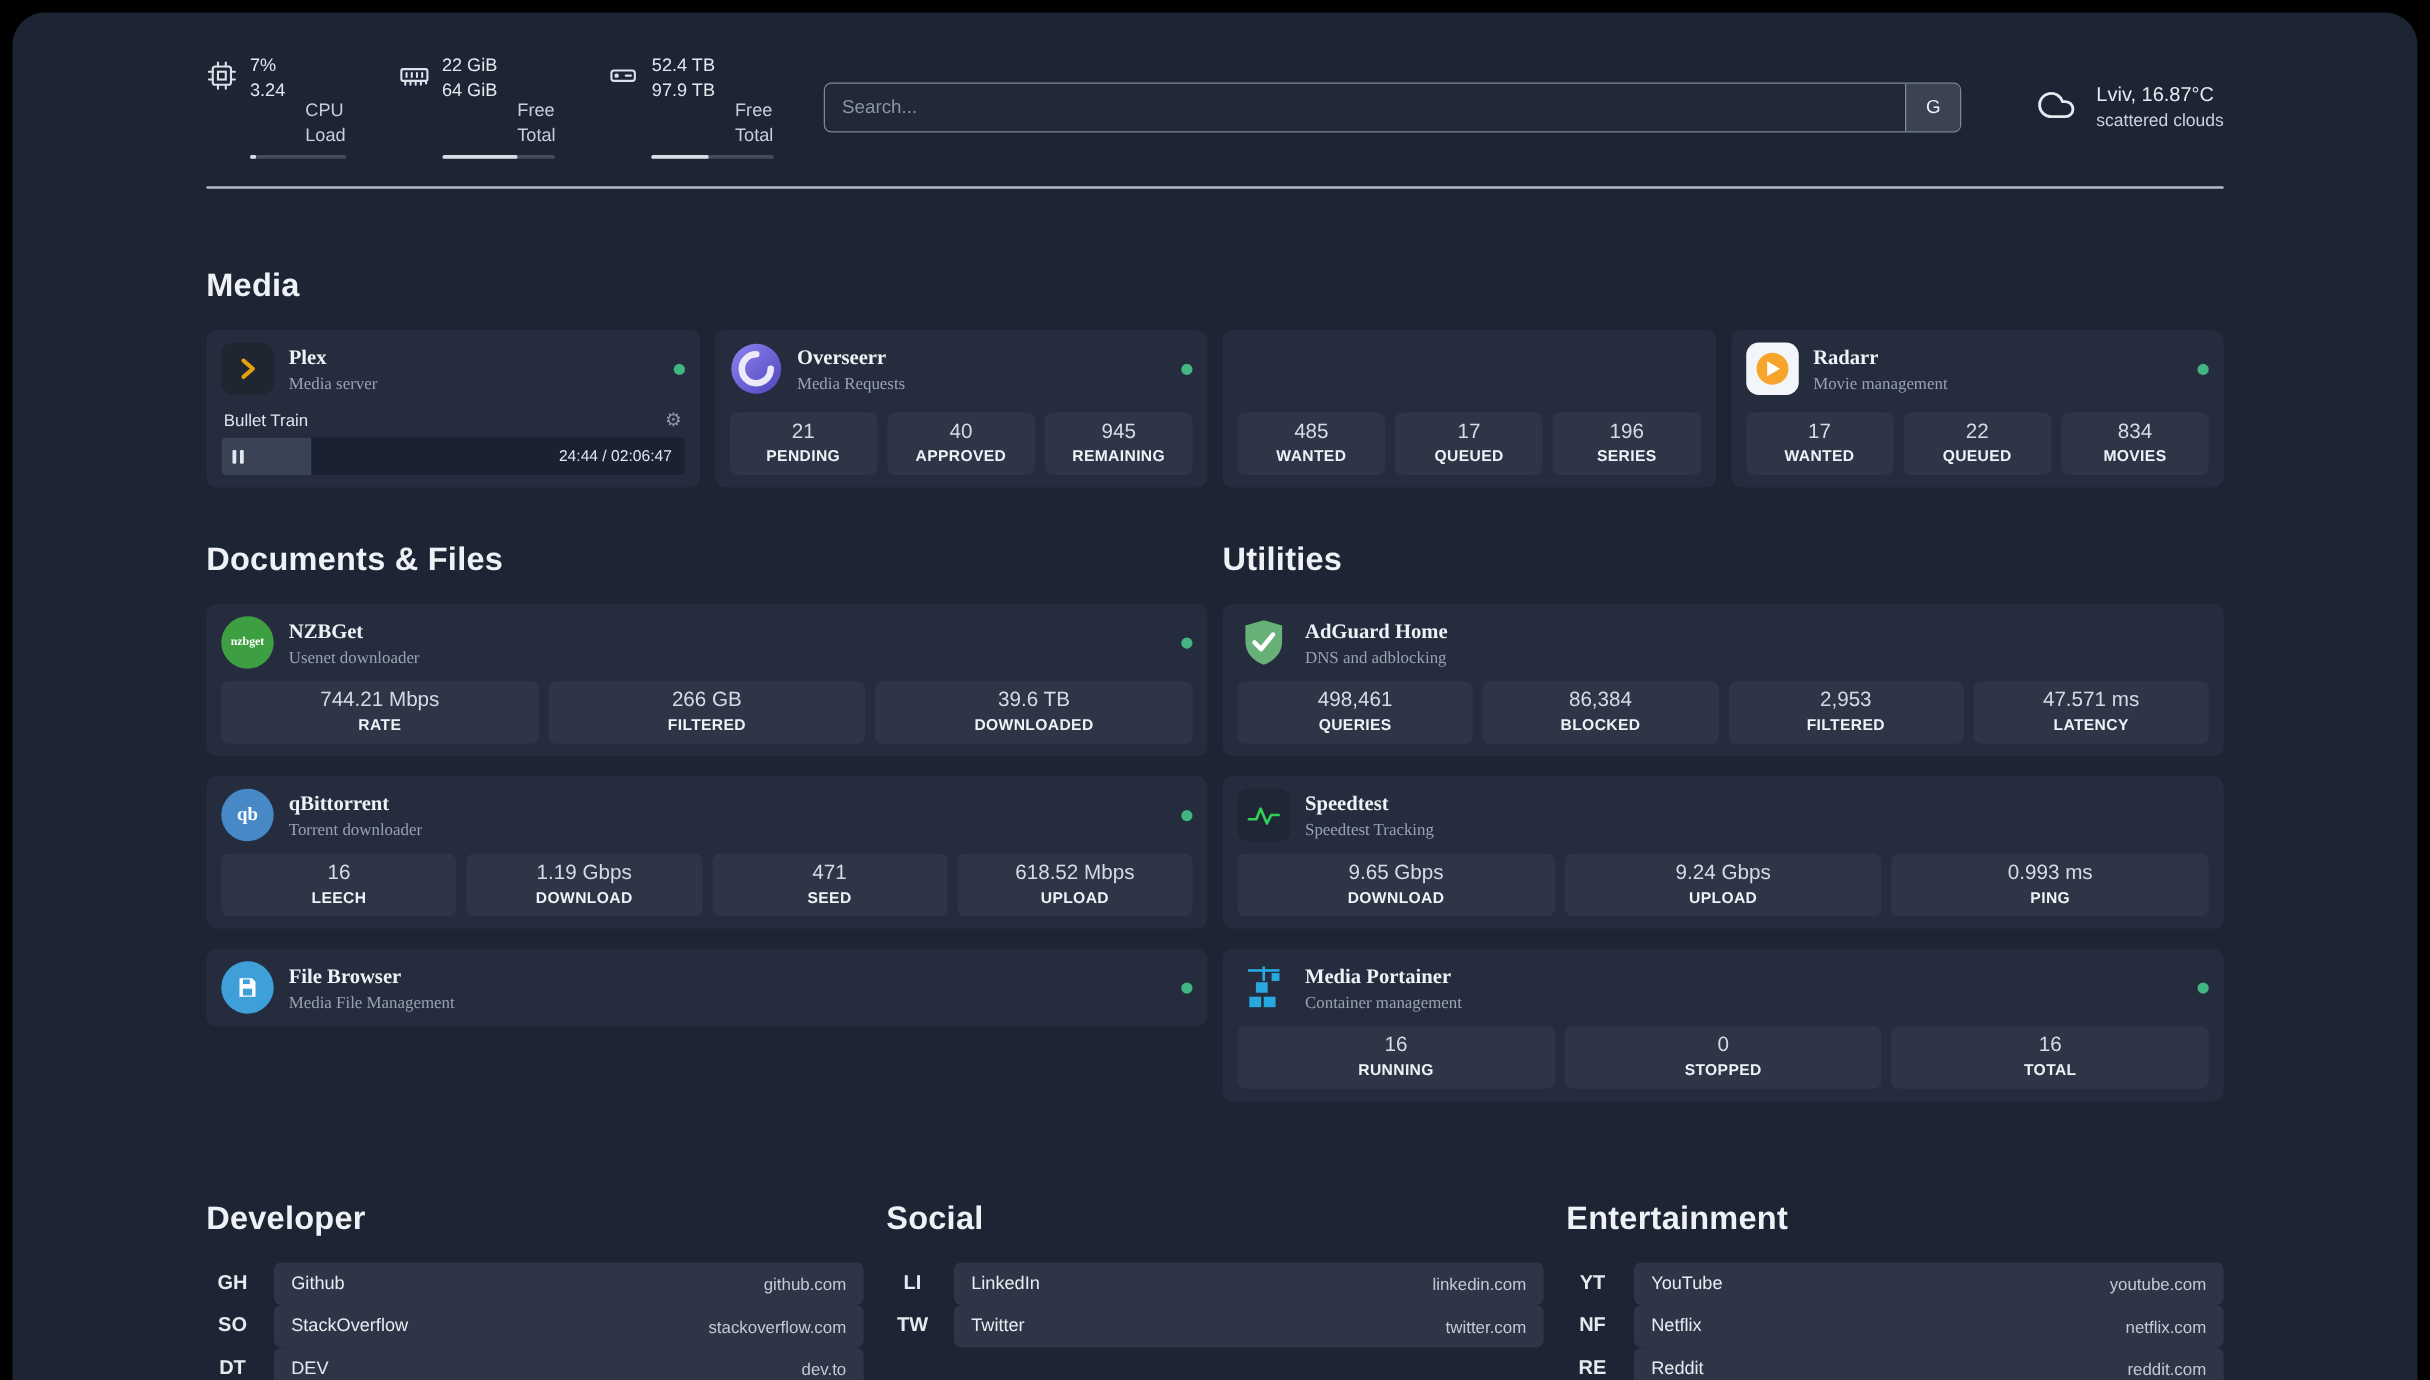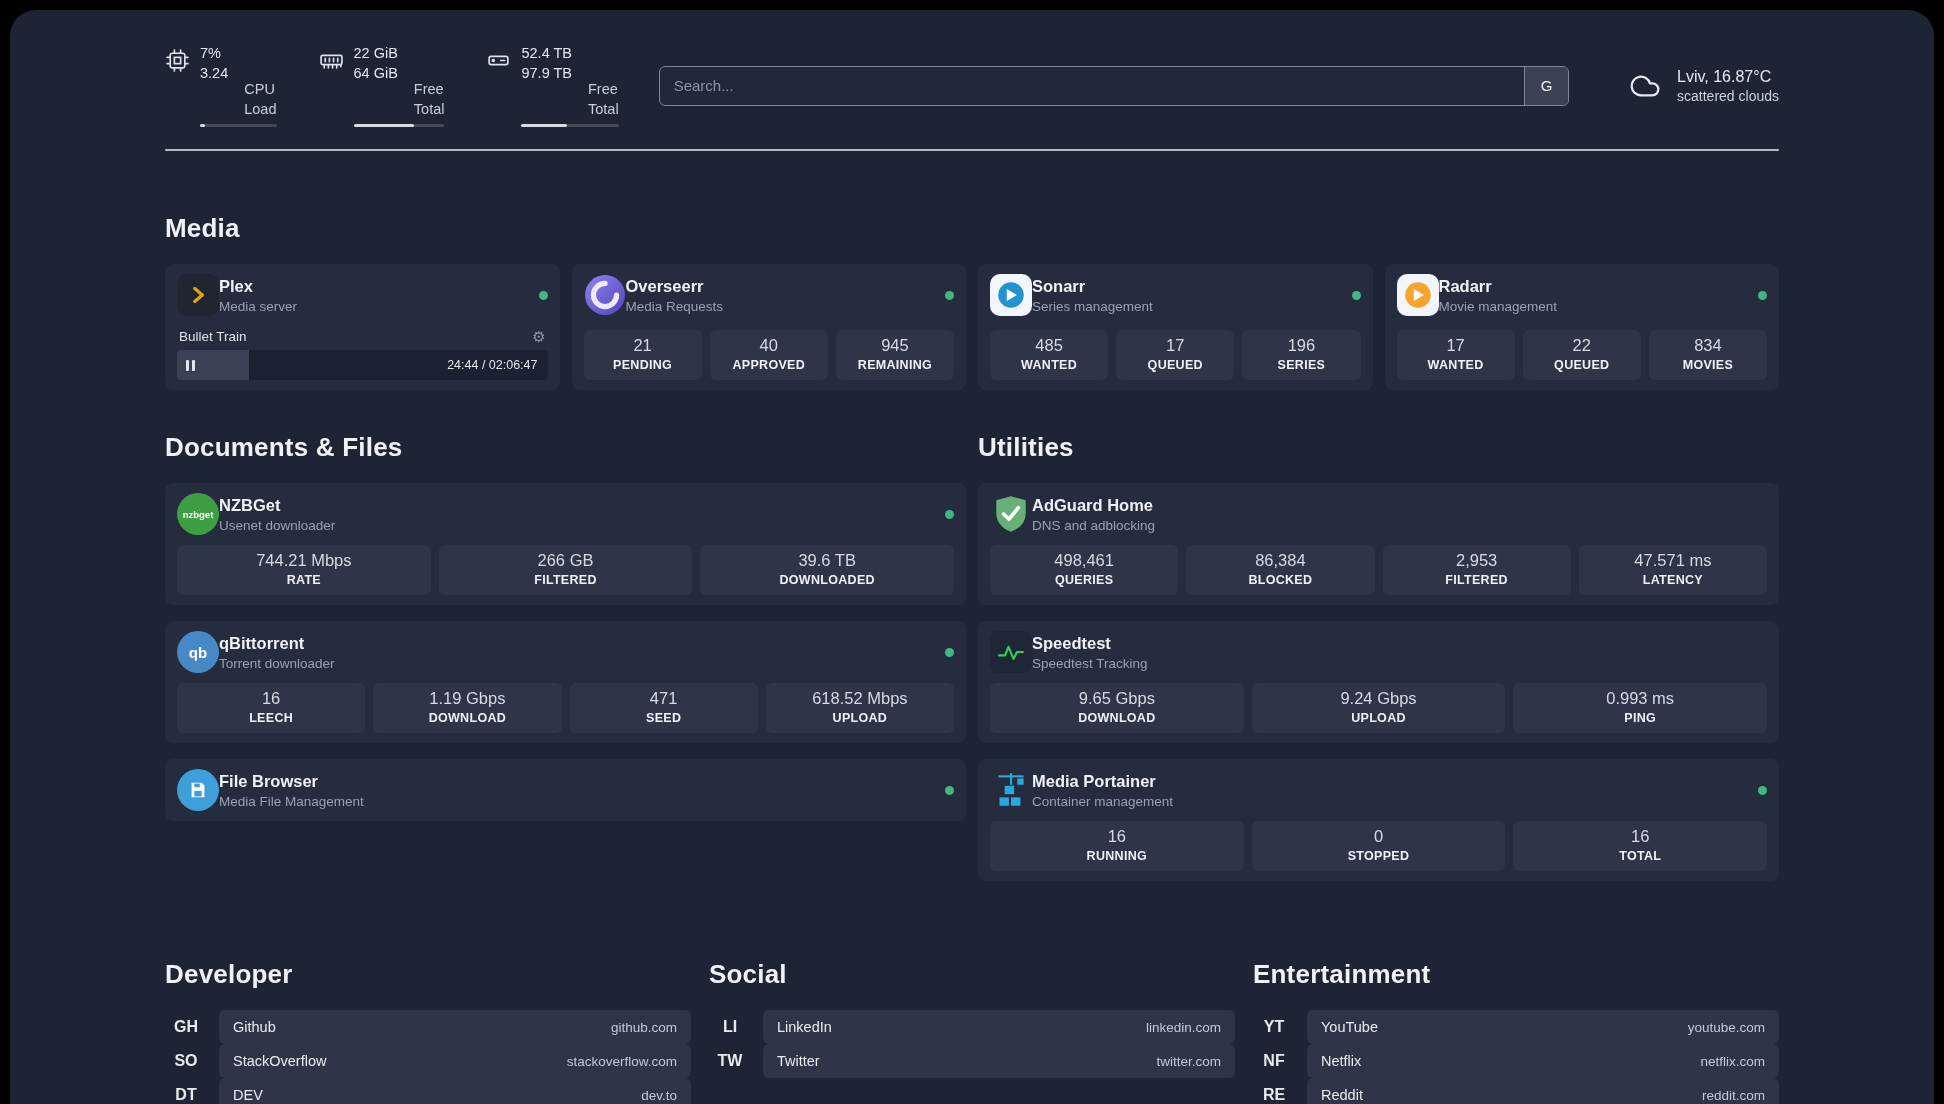--- a/index.html
+++ b/index.html
@@ -14,38 +14,38 @@
   .m-col{display:flex;flex-direction:column;font-size:14.5px;line-height:1.35;color:#e3e7ee;}
   .m-col.labs{color:#c8cfd9;margin-top:36px;}
   .m-bar{height:3px;border-radius:2px;background:rgba(255,255,255,.18);margin-top:5px;}
   .m-bar i{display:block;height:100%;border-radius:2px;background:#d8dde5;}
 
   .search{flex:1;display:flex;height:38px;margin:0 56px 0 40px;border:1px solid #7f8897;border-radius:6px;overflow:hidden;background:rgba(255,255,255,.02);}
   .search input{flex:1;background:transparent;border:0;outline:0;padding:0 14px;color:#e3e7ee;font-size:15px;font-family:inherit;}
   .search input::placeholder{color:#8b94a3;}
   .s-btn{width:44px;border:0;border-left:1px solid #7f8897;background:#3b4251;color:#eef1f6;font-size:15px;font-family:inherit;cursor:pointer;}
 
-  .weather{display:flex;gap:12px;align-items:center;cursor:pointer;}
+  .weather{display:flex;gap:12px;align-items:flex-start;cursor:pointer;}
   .w-icon{width:40px;height:32px;color:#e6eaf0;flex:none;}
   .w-loc{font-size:16px;}
   .w-cond{font-size:14px;color:#ccd2db;margin-top:2px;}
 
   .divider{height:2px;background:#c6ccd5;opacity:.9;margin-top:22px;border-radius:1px;}
 
   
   h2.sec{font-size:26px;font-weight:600;margin:0 0 20px;color:#eef1f5;letter-spacing:.2px;}
   .media{margin-top:62px;}
   .grid4{display:grid;grid-template-columns:repeat(4,1fr);gap:12px;}
   .two-col{display:grid;grid-template-columns:1fr 1fr;gap:12px;margin-top:42px;align-items:start;}
   .col .card{margin-bottom:16px;}
 
   
   .card{background:#242c3d;border-radius:8px;padding:10px 12px;display:flex;flex-direction:column;box-sizing:border-box;cursor:pointer;}
   .media .card{min-height:126px;}
-  .c-head{display:flex;align-items:center;gap:0;}
+  .c-head{display:flex;align-items:center;gap:12px;font-family:Liberation Serif, serif;}
   .c-name{font-size:16.5px;font-weight:600;color:#eef1f5;}
   .c-desc{font-size:13.5px;color:#99a2b0;margin-top:3px;}
   .dot{width:9px;height:9px;border-radius:50%;background:#43b581;margin-left:auto;flex:none;}
 
   .app-icon{width:42px;height:42px;border-radius:10px;flex:none;display:flex;align-items:center;justify-content:center;overflow:hidden;font-weight:bold;color:#fff;}
   .icon-dark{background:#1f2531;}
   .icon-dark svg{width:26px;height:26px;}
   .icon-white{background:#f2f6fa;}
   .icon-white svg{width:34px;height:34px;}
   .icon-full svg{width:42px;height:42px;}
@@ -240,33 +240,20 @@
               <span class="l">APPROVED</span>
             </div>
           <div class="stat">
               <span class="v">945</span>
               <span class="l">REMAINING</span>
             </div>
         </div>
       </article>
 
       <article class="card">
-        <div class="c-head">
-          <span class="app-icon icon-white">
-            <svg viewBox="0 0 40 40">
-                <circle cx="20" cy="20" r="15" fill="#2193cf"></circle>
-                <path d="M15 13l12 7-12 7z" fill="#fff"></path>
-              </svg>
-          </span>
-          <div>
-            <div class="c-name">Sonarr</div>
-            <div class="c-desc">Series management</div>
-          </div>
-          <span class="dot"></span>
-        </div>
         <div class="stats">
           <div class="stat">
               <span class="v">485</span>
               <span class="l">WANTED</span>
             </div>
           <div class="stat">
               <span class="v">17</span>
               <span class="l">QUEUED</span>
             </div>
           <div class="stat">

